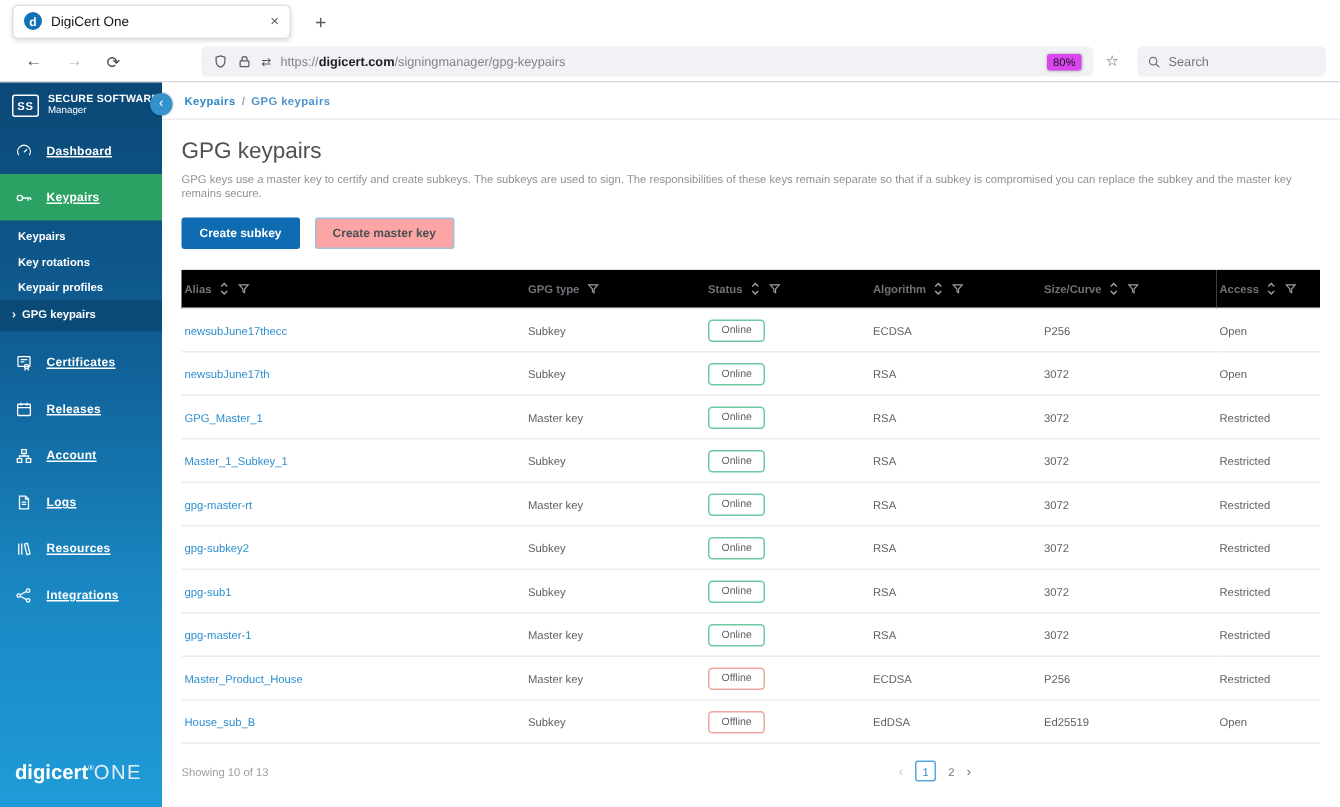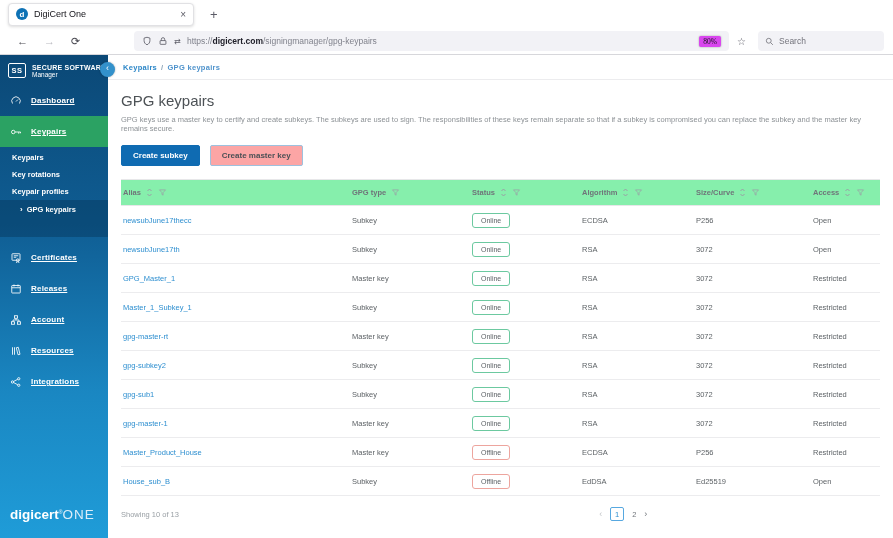--- a/index.html
+++ b/index.html
@@ -21,44 +21,44 @@
     align-items:center; padding:0 9px; }
   .nav-btn { font-size:11px; color:#4a4a52; margin:0 8px; }
   .nav-btn.fwd { color:#b9b9c0; }
   .urlbar { flex:1; height:20px; background:#f2f2f6; border-radius:4px; margin-left:46px;
     display:flex; align-items:center; padding:0 8px; gap:6px; }
   .urlbar svg { flex:none; }
   .perm-icon { font-size:8px; color:#5b5b66; }
   .url-text { font-size:8.5px; color:#80828c; white-space:nowrap; overflow:hidden; flex:1; }
   .url-domain { color:#20202a; font-weight:bold; }
   .zoom-chip { background:#d946ef; border-radius:2px; padding:1px 4px; font-size:7.5px;
-    color:#15141a; box-shadow:0 0 2px rgba(0,0,0,.35); margin-left:auto;font-family:Liberation Serif, serif; }
+    color:#15141a; box-shadow:0 0 2px rgba(0,0,0,.35); margin-left:auto; }
   .star { font-size:10px; color:#5b5b66; margin:0 4px 0 8px; }
   .searchbar { width:126px; height:20px; background:#f2f2f6; border-radius:4px; margin-left:8px;
     display:flex; align-items:center; padding:0 7px; gap:5px; font-size:8.5px; color:#74747c; }
 
   
   .app { display:flex; height:483px; }
 
   .sidebar { width:108px; flex:none; position:relative; display:flex; flex-direction:column;
     background:linear-gradient(180deg,#0b4876 0%,#0f5d93 35%,#1a87c2 70%,#1f9cd8 100%); color:#fff; }
-  .logo { padding:8px 8px 7px 8px; display:flex; gap:6px; align-items:flex-end; }
+  .logo { padding:8px 8px 7px 8px; display:flex; gap:6px; align-items:flex-start; }
   .ss-badge { width:18px; height:15px; border:1px solid #fff; border-radius:2px; font-size:7.5px;
     font-weight:bold; display:flex; align-items:center; justify-content:center; letter-spacing:.5px; flex:none; }
   .logo-t1 { font-size:7px; font-weight:bold; letter-spacing:.2px; white-space:nowrap; }
   .logo-t2 { font-size:6.5px; }
   .collapse-btn { position:absolute; right:-7px; top:7px; width:15px; height:15px; border-radius:50%;
     background:#3391cb; color:#fff; font-size:9px; line-height:13px; text-align:center;
     box-shadow:0 0 2px rgba(0,0,0,.35); z-index:5; }
   .nav-item { height:31px; display:flex; align-items:center; gap:9px; padding:0 10px;
     font-size:8px; font-weight:600; letter-spacing:.2px;text-decoration:underline; }
   .nav-item svg { width:12px; height:12px; flex:none; }
   .nav-item.active-green { background:#2ba263; }
   .subnav-item { height:17px; line-height:17px; padding-left:12px; font-size:7.5px; font-weight:600; }
-  .subnav-item.current { height:37px; line-height:19px; background:rgba(4,42,74,.35); padding-left:20px; }
+  .subnav-item.current { height:21px; line-height:19px; background:rgba(4,42,74,.35); padding-left:8px; }
   .subnav-item .chev { margin-right:4px; font-size:8px; }
   .subnav { padding:2px 0 5px 0; }
   .sidebar-brand { margin-top:auto; padding:0 0 16px 10px; font-size:13.5px; white-space:nowrap; }
   .brand-bold { font-weight:bold; color:#fff; }
   .brand-reg { font-size:5px; vertical-align:super; }
   .brand-light { font-weight:300; color:#dcedf9; letter-spacing:1px; }
 
   
   .content { flex:1; display:flex; flex-direction:column; background:#fff; min-width:0; }
   .breadcrumb-bar { height:25px; border-bottom:1px solid #ececee; display:flex; align-items:center;
@@ -70,21 +70,21 @@
   .page-body { padding:11px 13px 0 13px; flex:1; display:flex; flex-direction:column; }
   .page-title { font-size:15px; font-weight:400; color:#4d5256; margin:1px 0 6px; }
   .page-desc { font-size:7.5px; color:#8d9296; margin-bottom:12px; }
   .btn-row { display:flex; gap:10px; margin-bottom:13px; }
   .btn { height:21px; padding:0 11px; font-size:8px; font-weight:600; display:flex; align-items:center;
     border-radius:2px; cursor:default; }
   .btn.primary { background:#0f6bb2; color:#fff; border:1px solid #0f6bb2; }
   .btn.outline { background:#fca5a5; border:1px solid #9dc1de; color:#4a5055; }
 
   table { width:100%; border-collapse:collapse; table-layout:fixed; }
-  thead th { background:#86efac; border-top:1px solid #e7e7e9; border-bottom:1px solid #e7e7e9;
+  thead th { background:#000000; border-top:1px solid #e7e7e9; border-bottom:1px solid #e7e7e9;
     height:26px; font-size:7.5px; color:#6f7479; text-align:left; padding-left:2px; font-weight:bold; }
   th .hdr { display:flex; align-items:center; gap:5px; }
   th svg { flex:none; }
   tbody td { height:29px; border-bottom:1px solid #ececee; font-size:7.5px; color:#5d6266;
     padding-left:2px; white-space:nowrap; overflow:hidden; }
   a.alias { color:#2e8fd0; text-decoration:none; }
   .pill { display:inline-block; min-width:28px; text-align:center; padding:3px 8px;
     border:1px solid #ccc; border-radius:3px; font-size:7px; color:#5d6266; background:#fff; }
   .pill.online { border-color:#6cc9a0; }
   .pill.offline { border-color:#eda59e; }
@@ -194,20 +194,28 @@
     <div class="nav-item">
       <svg viewBox="0 0 24 24" fill="none" stroke="#fff" stroke-width="1.7">
           <rect x="9" y="3.5" width="6" height="5"></rect>
           <rect x="3" y="15.5" width="6" height="5"></rect>
           <rect x="15" y="15.5" width="6" height="5"></rect>
           <path d="M12 8.5 v3.5 M6 15.5 v-3.5 h12 v3.5"></path>
         </svg>
       <span>Account</span>
     </div>
 
+    <div class="nav-item">
+      <svg viewBox="0 0 24 24" fill="none" stroke="#fff" stroke-width="1.7">
+          <path d="M6 3.5 h8 l4 4 v13 h-12 z"></path>
+          <path d="M14 3.5 v4 h4"></path>
+          <path d="M9 11.5 h6 M9 14.5 h6"></path>
+        </svg>
+      <span>Logs</span>
+    </div>
 
     <div class="nav-item">
       <svg viewBox="0 0 24 24" fill="none" stroke="#fff" stroke-width="1.7">
           <path d="M5 4.5 v15 M9 4.5 v15"></path>
           <path d="M12.5 5.5 l4 -1 3.5 14 -4 1 z"></path>
         </svg>
       <span>Resources</span>
     </div>
 
     <div class="nav-item">

